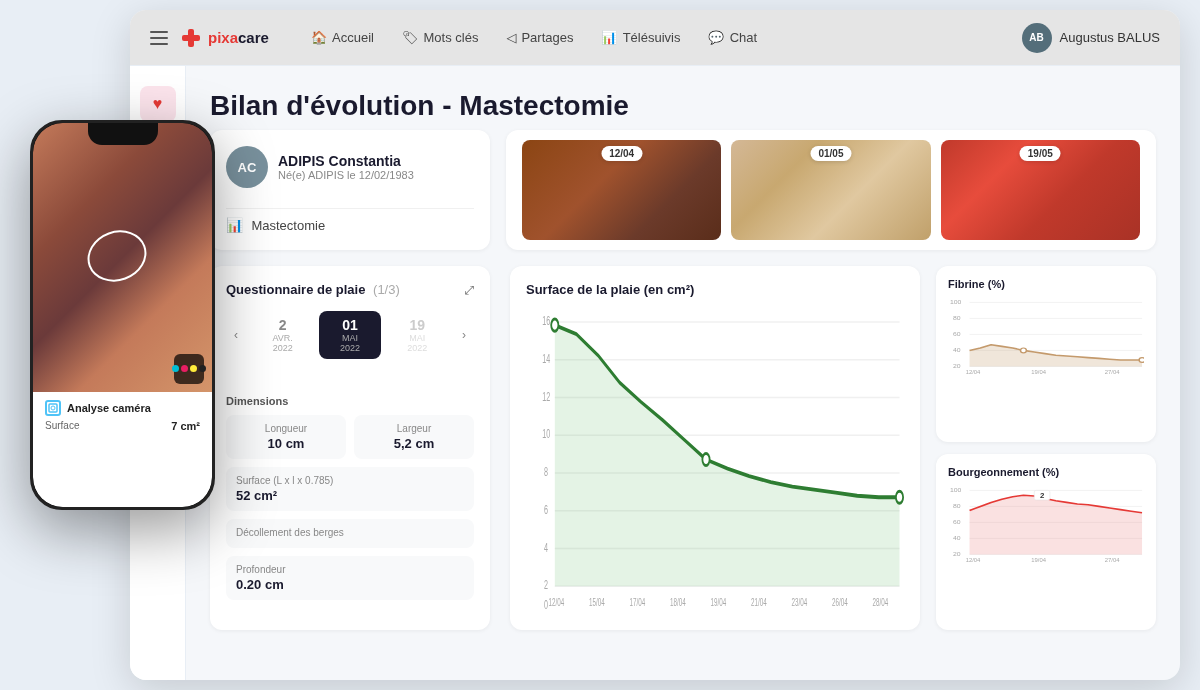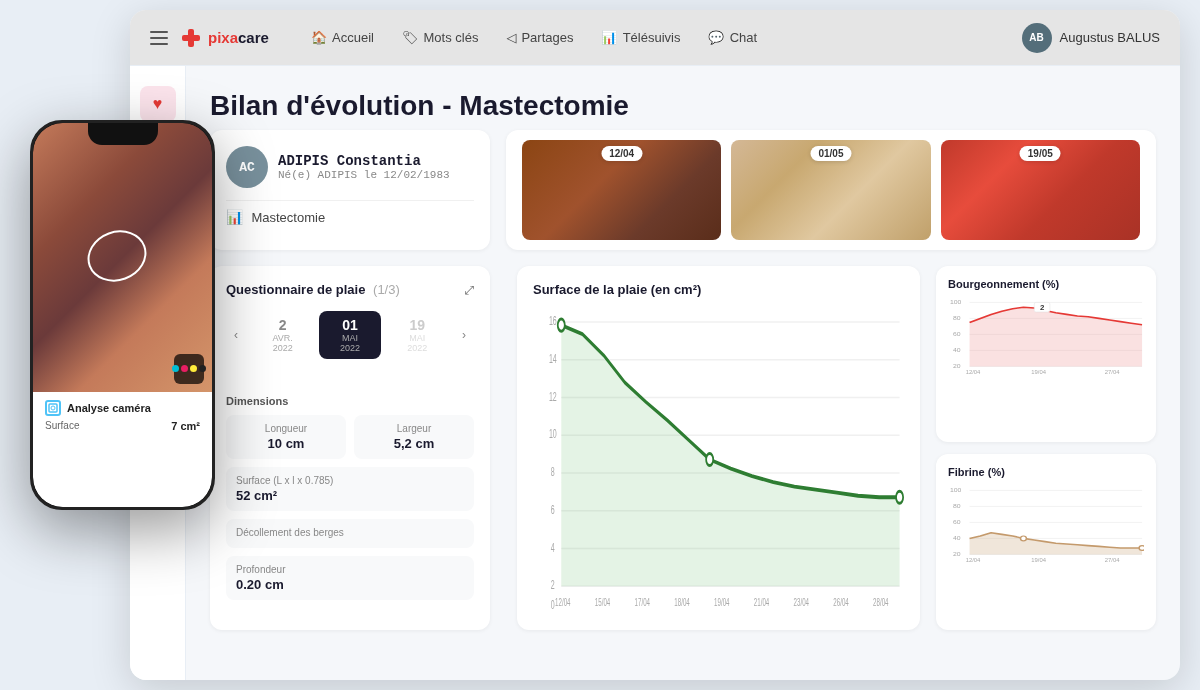--- a/index.html
+++ b/index.html
@@ -274,22 +274,21 @@
       border-radius: 12px;
       padding: 16px;
       width: 280px;
       min-width: 280px;
       box-shadow: 0 1px 4px rgba(0,0,0,0.06);
     }
     .patient-header {
       display: flex;
       align-items: center;
       gap: 10px;
-      margin-bottom: 12px;
-      font-family: Liberation Mono, monospace;
+      margin-bottom: 20px;
     }
     .patient-avatar {
       width: 42px;
       height: 42px;
       border-radius: 50%;
       background: #78909c;
       display: flex;
       align-items: center;
       justify-content: center;
       color: white;
@@ -354,21 +353,21 @@
     }
 
     
     .img-1 { background: linear-gradient(135deg, #8b4513 0%, #a0522d 40%, #6b3a2a 70%, #5a2d1a 100%); }
     .img-2 { background: linear-gradient(135deg, #d4b896 0%, #c8a870 30%, #e0c8a0 60%, #c0a06a 100%); }
     .img-3 { background: linear-gradient(135deg, #c0392b 0%, #e74c3c 30%, #c0392b 60%, #a93226 100%); }
 
     
     .bottom-section {
       display: flex;
-      gap: 27px;
+      gap: 20px;
       height: calc(100% - 210px);
     }
 
     
     .questionnaire-panel {
       width: 280px;
       min-width: 280px;
       background: white;
       border-radius: 12px;
       padding: 16px;
@@ -711,70 +710,70 @@
                   <text x="295" y="198" class="x-axis-label">23/04</text>
                   <text x="340" y="198" class="x-axis-label">26/04</text>
                   <text x="385" y="198" class="x-axis-label">28/04</text>
                 </svg>
               </div>
             </div>
 
             <div class="right-charts">
 
               <div class="mini-chart-panel">
-                <div class="mini-chart-title">Bourgeonnement (%)</div>
-                <svg width="100%" height="calc(100% - 20px)" viewBox="0 0 200 100" preserveAspectRatio="none" style="height:80px;">
+                <div class="mini-chart-title">Fibrine (%)</div>
+                <svg width="100%" viewBox="0 0 200 100" preserveAspectRatio="none" style="height:80px;">
 
                   <text x="2" y="10" style="font-size:7px;fill:#aaa;">100</text>
                   <text x="5" y="30" style="font-size:7px;fill:#aaa;">80</text>
                   <text x="5" y="50" style="font-size:7px;fill:#aaa;">60</text>
                   <text x="5" y="70" style="font-size:7px;fill:#aaa;">40</text>
                   <text x="5" y="90" style="font-size:7px;fill:#aaa;">20</text>
 
                   <line x1="22" y1="8" x2="198" y2="8" stroke="#f0f0f0" stroke-width="1"></line>
                   <line x1="22" y1="28" x2="198" y2="28" stroke="#f0f0f0" stroke-width="1"></line>
                   <line x1="22" y1="48" x2="198" y2="48" stroke="#f0f0f0" stroke-width="1"></line>
                   <line x1="22" y1="68" x2="198" y2="68" stroke="#f0f0f0" stroke-width="1"></line>
                   <line x1="22" y1="88" x2="198" y2="88" stroke="#f0f0f0" stroke-width="1"></line>
 
-                  <path d="M22,33 L33,28 L44,23 L55,19 L66,16 L77,14 L88,15 L99,18 L110,21 L121,23 L132,25 L143,26 L154,28 L165,30 L176,32 L187,34 L198,36 L198,88 L22,88 Z" fill="#ef9a9a" opacity="0.3"></path>
-
-                  <polyline points="22,33 33,28 44,23 55,19 66,16 77,14 88,15 99,18 110,21 121,23 132,25 143,26 154,28 165,30 176,32 187,34 198,36" fill="none" stroke="#e53935" stroke-width="2" stroke-linejoin="round"></polyline>
-
-                  <rect x="88" y="8" width="16" height="12" rx="2" fill="white" stroke="#ddd" stroke-width="0.5"></rect>
-                  <text x="96" y="18" style="font-size:8px;fill:#333;font-weight:600;text-anchor:middle;">2</text>
+                  <path d="M22,68 L33,65 L44,61 L55,63 L66,65 L77,68 L88,70 L99,72 L110,74 L121,75 L132,76 L143,77 L154,78 L165,79 L176,80 L187,80 L198,80 L198,88 L22,88 Z" fill="#c49a6c" opacity="0.25"></path>
+
+                  <polyline points="22,68 33,65 44,61 55,63 66,65 77,68 88,70 99,72 110,74 121,75 132,76 143,77 154,78 165,79 176,80 187,80 198,80" fill="none" stroke="#c49a6c" stroke-width="2" stroke-linejoin="round"></polyline>
+
+                  <circle cx="77" cy="68" r="3" fill="white" stroke="#c49a6c" stroke-width="1.5"></circle>
+                  <circle cx="198" cy="80" r="3" fill="white" stroke="#c49a6c" stroke-width="1.5"></circle>
 
                   <text x="18" y="98" style="font-size:6px;fill:#aaa;">12/04</text>
                   <text x="85" y="98" style="font-size:6px;fill:#aaa;">19/04</text>
                   <text x="160" y="98" style="font-size:6px;fill:#aaa;">27/04</text>
                 </svg>
               </div>
 
               <div class="mini-chart-panel">
-                <div class="mini-chart-title">Fibrine (%)</div>
-                <svg width="100%" viewBox="0 0 200 100" preserveAspectRatio="none" style="height:80px;">
+                <div class="mini-chart-title">Bourgeonnement (%)</div>
+                <svg width="100%" height="calc(100% - 20px)" viewBox="0 0 200 100" preserveAspectRatio="none" style="height:80px;">
 
                   <text x="2" y="10" style="font-size:7px;fill:#aaa;">100</text>
                   <text x="5" y="30" style="font-size:7px;fill:#aaa;">80</text>
                   <text x="5" y="50" style="font-size:7px;fill:#aaa;">60</text>
                   <text x="5" y="70" style="font-size:7px;fill:#aaa;">40</text>
                   <text x="5" y="90" style="font-size:7px;fill:#aaa;">20</text>
 
                   <line x1="22" y1="8" x2="198" y2="8" stroke="#f0f0f0" stroke-width="1"></line>
                   <line x1="22" y1="28" x2="198" y2="28" stroke="#f0f0f0" stroke-width="1"></line>
                   <line x1="22" y1="48" x2="198" y2="48" stroke="#f0f0f0" stroke-width="1"></line>
                   <line x1="22" y1="68" x2="198" y2="68" stroke="#f0f0f0" stroke-width="1"></line>
                   <line x1="22" y1="88" x2="198" y2="88" stroke="#f0f0f0" stroke-width="1"></line>
 
-                  <path d="M22,68 L33,65 L44,61 L55,63 L66,65 L77,68 L88,70 L99,72 L110,74 L121,75 L132,76 L143,77 L154,78 L165,79 L176,80 L187,80 L198,80 L198,88 L22,88 Z" fill="#c49a6c" opacity="0.25"></path>
-
-                  <polyline points="22,68 33,65 44,61 55,63 66,65 77,68 88,70 99,72 110,74 121,75 132,76 143,77 154,78 165,79 176,80 187,80 198,80" fill="none" stroke="#c49a6c" stroke-width="2" stroke-linejoin="round"></polyline>
-
-                  <circle cx="77" cy="68" r="3" fill="white" stroke="#c49a6c" stroke-width="1.5"></circle>
-                  <circle cx="198" cy="80" r="3" fill="white" stroke="#c49a6c" stroke-width="1.5"></circle>
+                  <path d="M22,33 L33,28 L44,23 L55,19 L66,16 L77,14 L88,15 L99,18 L110,21 L121,23 L132,25 L143,26 L154,28 L165,30 L176,32 L187,34 L198,36 L198,88 L22,88 Z" fill="#ef9a9a" opacity="0.3"></path>
+
+                  <polyline points="22,33 33,28 44,23 55,19 66,16 77,14 88,15 99,18 110,21 121,23 132,25 143,26 154,28 165,30 176,32 187,34 198,36" fill="none" stroke="#e53935" stroke-width="2" stroke-linejoin="round"></polyline>
+
+                  <rect x="88" y="8" width="16" height="12" rx="2" fill="white" stroke="#ddd" stroke-width="0.5"></rect>
+                  <text x="96" y="18" style="font-size:8px;fill:#333;font-weight:600;text-anchor:middle;">2</text>
 
                   <text x="18" y="98" style="font-size:6px;fill:#aaa;">12/04</text>
                   <text x="85" y="98" style="font-size:6px;fill:#aaa;">19/04</text>
                   <text x="160" y="98" style="font-size:6px;fill:#aaa;">27/04</text>
                 </svg>
               </div>
             </div>
           </div>
         </div>
       </main>

